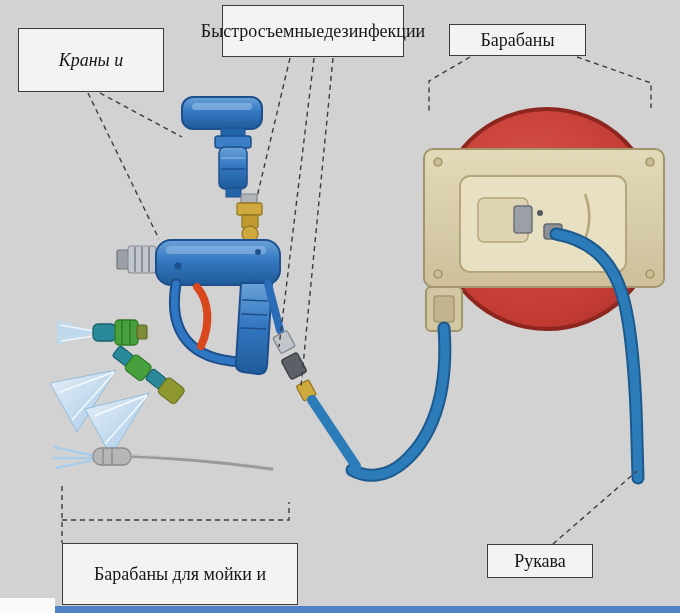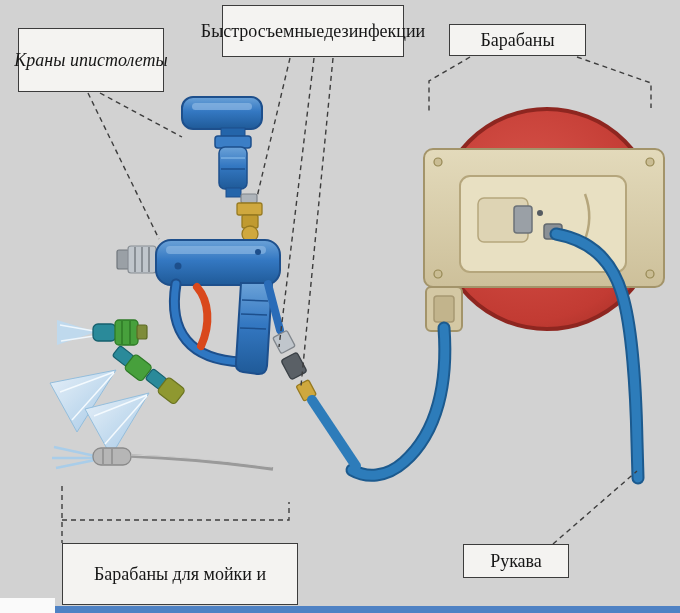--- a/index.html
+++ b/index.html
@@ -17,21 +17,21 @@
     background:var(--label-bg,#f4f3f1);
     border:1.6px solid var(--label-border,#3c3c3c);
     display:flex;flex-direction:row;align-items:center;justify-content:center;
     font-size:18px;line-height:1.25;color:#161616;text-align:center;
     white-space:nowrap;
   }
   #lb-taps    {left:18px;  top:28px;  width:146px; height:64px;font-style:italic;}
   #lb-quick   {left:222px; top:5px;   width:182px; height:52px;}
   #lb-reels   {left:449px; top:24px;  width:137px; height:32px;}
   #lb-nozzles {left:62px;  top:543px; width:236px; height:62px;}
-  #lb-hoses   {left:463px; top:544px; width:106px; height:34px;text-align:right;}
+  #lb-hoses   {left:487px; top:544px; width:106px; height:34px;text-align:right;}
   .dash{stroke:var(--connector,#3d3d3d);stroke-width:1.4;stroke-dasharray:5 4;fill:none;}
   .hose-outer{stroke:var(--hose-blue-dark,#1c5a8e);stroke-width:13;fill:none;stroke-linecap:round;}
   .hose-inner{stroke:var(--hose-blue,#2d7cba);stroke-width:9;fill:none;stroke-linecap:round;}
   .screw{fill:#cabd94;stroke:#968854;stroke-width:1.2;}
 </style>
 </head>
 <body>
 
 <div class="stage">
 
@@ -181,21 +181,20 @@
       <path class="dash" d="M470,57 L429,81 L429,112"></path>
       <path class="dash" d="M577,57 L651,83 L651,108"></path>
       <path class="dash" d="M62,486 L62,543"></path>
       <path class="dash" d="M62,520 L289,520 L289,502"></path>
       <path class="dash" d="M553,544 L637,471"></path>
     </g>
   </svg>
 
   <div class="label-box" id="lb-taps">
     <span>Краны и</span>
-    <span>пистолеты</span>
   </div>
   <div class="label-box" id="lb-quick">
     <span>Быстросъемные</span>
     <span>дезинфекции</span>
   </div>
   <div class="label-box" id="lb-reels">
     <span>Барабаны</span>
   </div>
   <div class="label-box" id="lb-nozzles">
     <span>Барабаны для мойки и</span>

